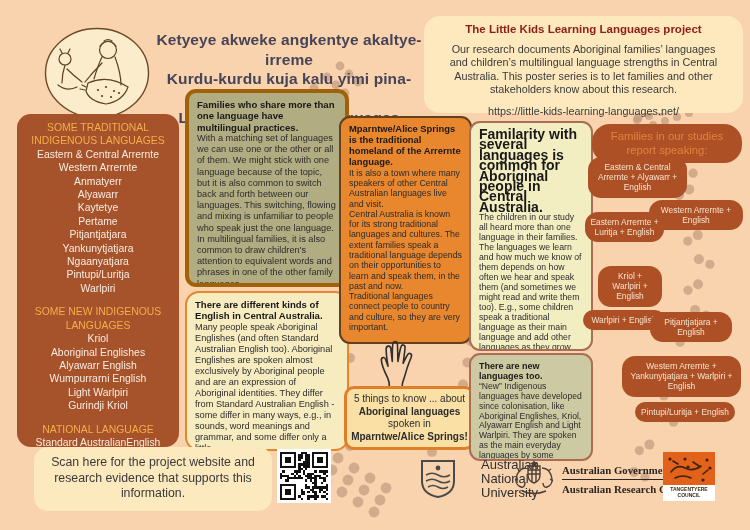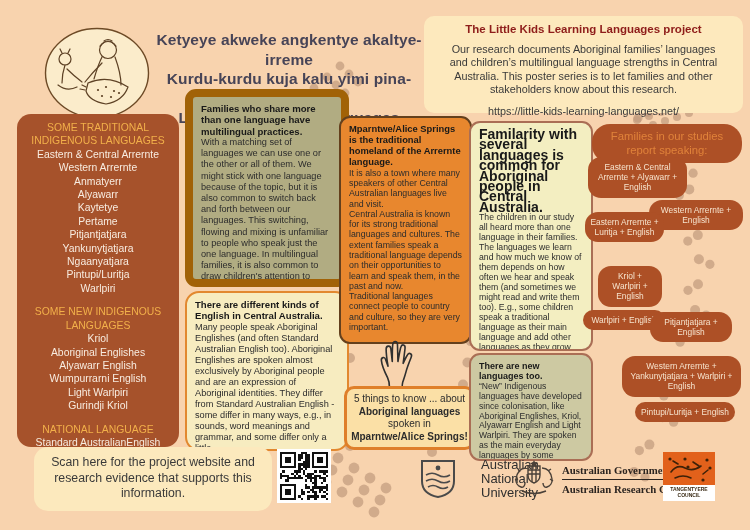--- a/index.html
+++ b/index.html
@@ -5,38 +5,38 @@
   html,body{margin:0;padding:0;}
   .page{position:relative;width:750px;height:530px;background:#f8d3ae;overflow:hidden;
         font-family:"Liberation Sans",sans-serif;color:#2f2f2f;}
   .abs{position:absolute;}
   svg{display:block;}
 
   
   .oval{left:44px;top:27px;width:106px;height:92px;}
   .title{left:148px;top:30px;width:282px;text-align:center;font-weight:bold;
          font-size:15.5px;line-height:19.5px;color:#474457;letter-spacing:.1px;}
-  .project{left:424px;top:16px;width:319px;height:97px;background:#fde9bd;border-radius:10px;
+  .project{left:424px;top:16px;width:319px;height:97px;background:#fde9bd;border-radius:16px;
            padding:7px 10px;box-sizing:border-box;text-align:center;}
   .project h2{margin:0 0 1px;font-size:11.5px;color:#8e1d1a;}
   .project p{margin:8px;font-size:10.8px;line-height:13.4px;color:#3a3a3a;}
   .project .url{font-size:10.8px;color:#3a3a3a;text-decoration:none;}
 
   
   .langpanel{left:17px;top:114px;width:162px;height:333px;background:#a6522b;border-radius:14px;
              text-align:center;padding:7px 6px;box-sizing:border-box;font-size:10.4px;line-height:13.4px;}
   .lp-head{color:#f2b04a;margin-top:10px;}
   .lp-head:first-child{margin-top:0;}
   .lp-item{color:#f8ece0;}
 
   
   .fbox{box-sizing:border-box;border-radius:11px;padding:6px 8px;overflow:hidden;}
   .fbox .t{font-weight:bold;color:#191919;}
   .fbox .b{color:#2c2c2c;white-space:pre-line;}
-  .box1{left:185px;top:89px;width:164px;height:198px;background:#b1ac82;border:8px solid #a16207;}
+  .box1{left:185px;top:89px;width:164px;height:198px;background:#b1ac82;border:4px solid #a16207;}
   .box1 .t{font-size:9.6px;line-height:11.3px;}
   .box1 .b{font-size:9.2px;line-height:11.2px;}
   .box2{left:185px;top:291px;width:164px;height:160px;background:#f7ecc0;border:2px solid #e2882f;border-radius:14px;}
   .box2 .t{font-size:9.6px;line-height:11.3px;}
   .box2 .b{font-size:9.2px;line-height:11px;}
   .box3{left:339px;top:116px;width:133px;height:228px;background:#e8872e;border:2.5px solid #64401d;}
   .box3 .t{font-size:9.4px;line-height:10.9px;}
   .box3 .b{font-size:8.8px;line-height:10.3px;}
   .box4{left:469px;top:121px;width:124px;height:230px;background:#f3eec1;border:2px solid #aa6e55;}
   .box4 .t{font-size:14px;line-height:10.4px;}

